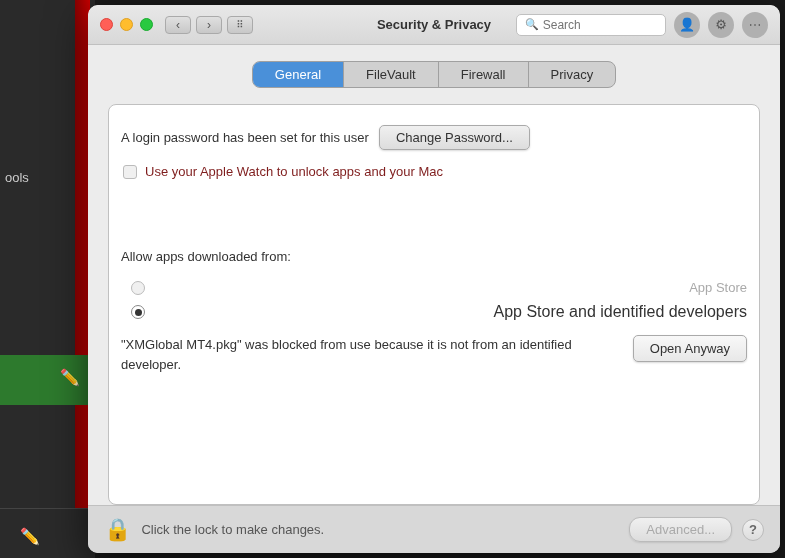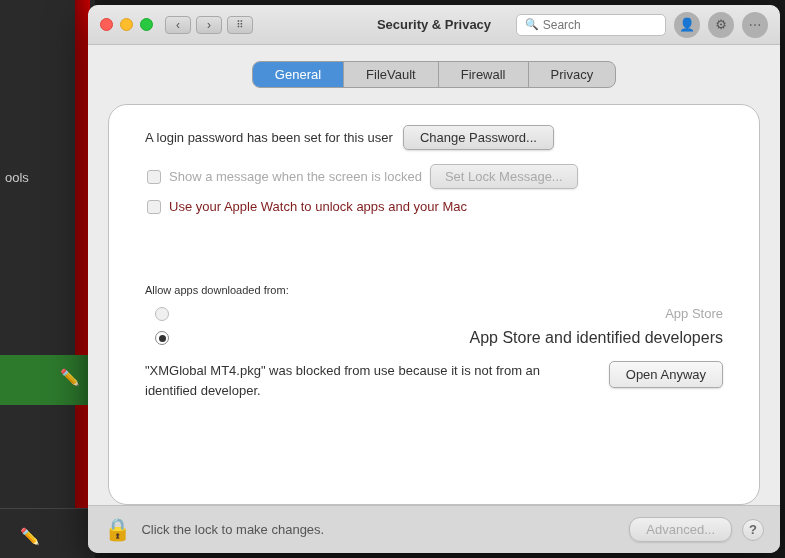--- a/index.html
+++ b/index.html
@@ -233,23 +233,23 @@
     .tab.active {
       background: #4a90d9;
       color: white;
       font-weight: 500;
     }
 
     
     .panel {
       flex: 1;
       background: white;
-      border-radius: 19px;
+      border-radius: 8px;
       border: 1px solid #c0c0c0;
-      padding: 20px 36px;
+      padding: 20px 12px;
       margin-bottom: 0;
     }
 
     .login-row {
       display: flex;
       align-items: center;
       margin-bottom: 14px;
       gap: 10px;
       flex-wrap: wrap;
     }
@@ -359,23 +359,23 @@
       font-size: 13px;
       color: #7f1d1d;
     }
 
     .spacer { height: 40px; }
 
     .allow-section {
       margin-top: 10px;
     }
     .allow-title {
-      font-size: 11px;
-      color: #333;
-      margin-bottom: 10px;
+      font-size: 13px;
+      color: #333;
+      margin-bottom: 16px;
       font-weight: 500;
     }
 
     .radio-row {
       display: flex;
       align-items: center;
       gap: 8px;
       margin-bottom: 8px;
       margin-left: 10px;
       justify-content: space-between;
@@ -531,25 +531,20 @@
     </div>
 
     <div class="panel">
 
       <div class="login-row">
         <span class="login-text">A login password has been set for this user</span>
         <button class="change-password-btn">Change Password...</button>
       </div>
 
 
-      <div class="lock-row">
-        <div class="checkbox-unchecked"></div>
-        <span class="lock-label">Show a message when the screen is locked</span>
-        <button class="set-lock-btn">Set Lock Message...</button>
-      </div>
 
       <div class="apple-watch-row">
         <div class="checkbox-unchecked"></div>
         <span class="apple-watch-label">Use your Apple Watch to unlock apps and your Mac</span>
       </div>
 
       <div class="spacer"></div>
 
       <div class="allow-section">
         <div class="allow-title">Allow apps downloaded from:</div>

